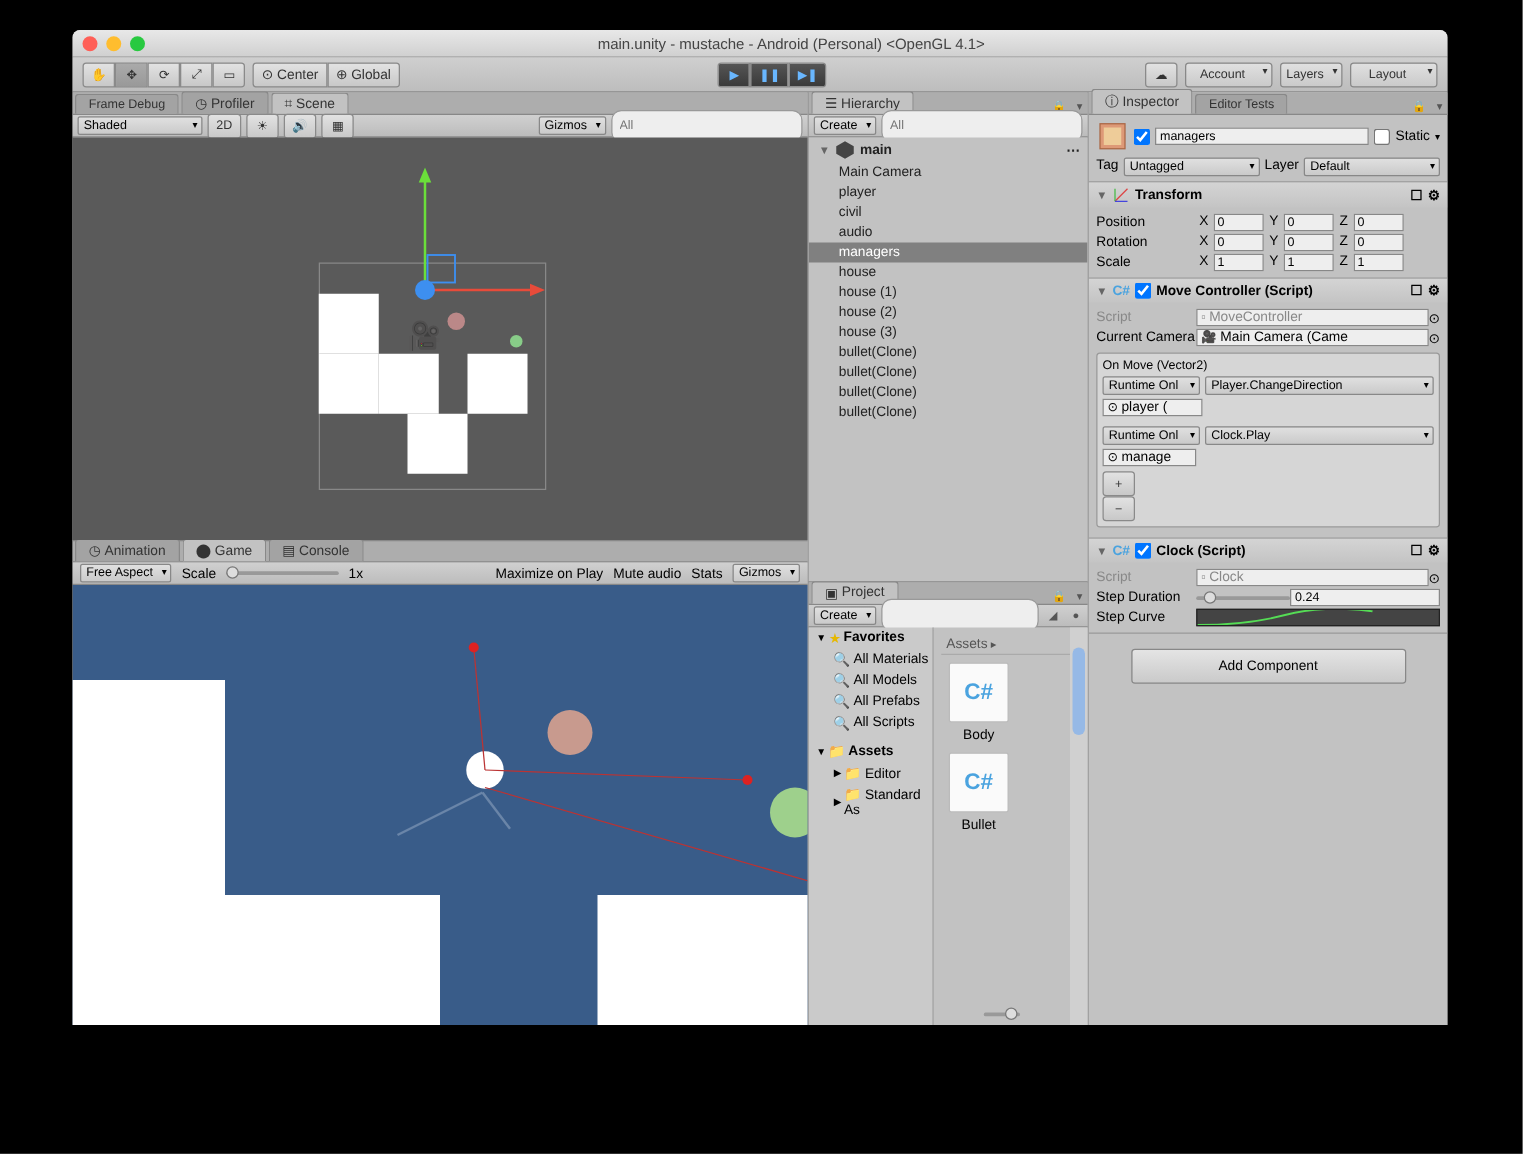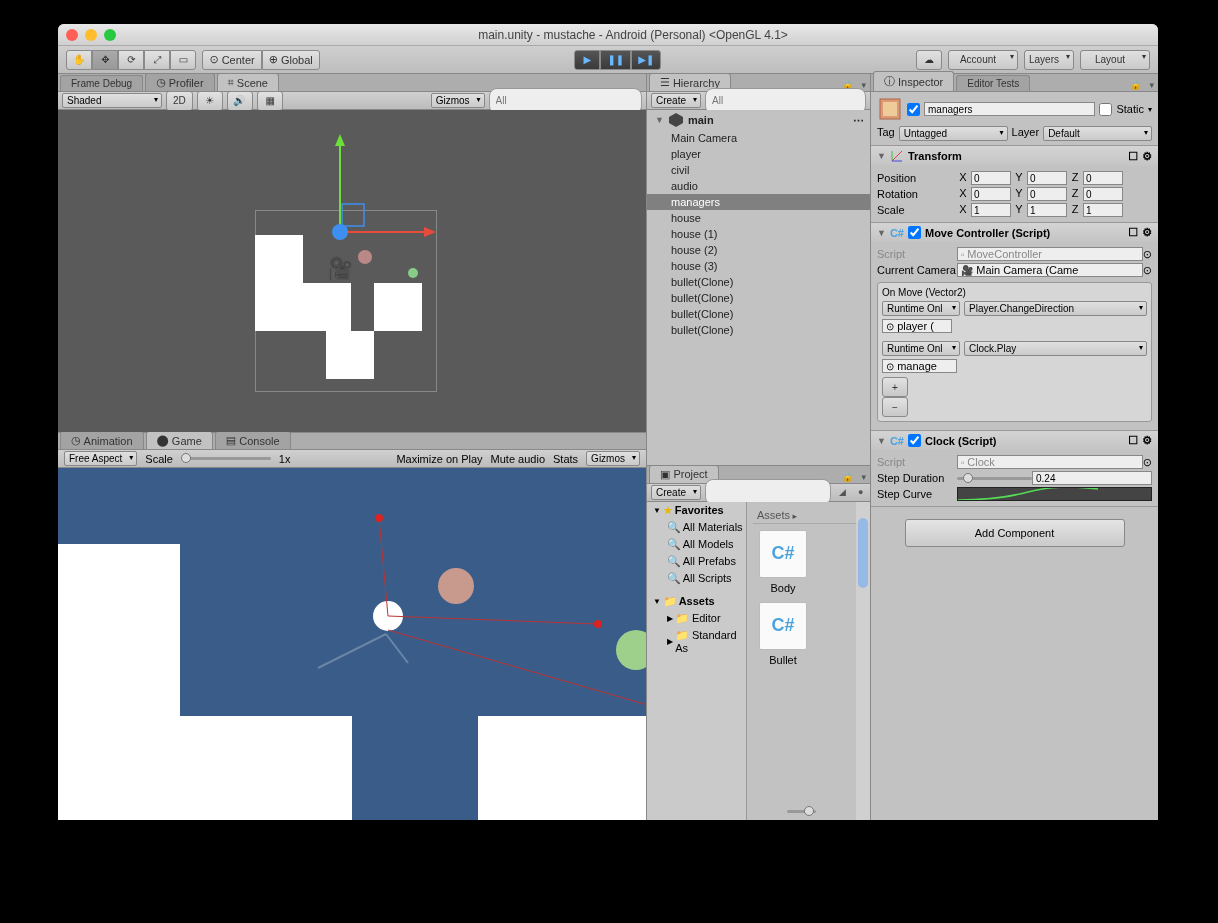--- a/index.html
+++ b/index.html
@@ -408,21 +408,21 @@
                 <label>Current Camera</label>
                 <div class="pfield">🎥 <span>Main Camera (Came</span></div>
                 <span>⊙</span>
               </div>
             <div class="eventbox">
               <div style="font-size:10px;padding-bottom:3px">On Move (Vector2)</div>
               <div style="display:flex;gap:4px;margin-bottom:3px">
                 <div class="dropdown" style="width:78px">Runtime Onl</div>
                 <div class="dropdown" style="flex:1">Player.ChangeDirection</div>
               </div>
-              <div class="pfield" style="width:70px">⊙ <span>player (</span></div>
+              <div class="pfield" style="width:80px">⊙ <span>player (</span></div>
               <div style="display:flex;gap:4px;margin:8px 0 3px">
                 <div class="dropdown" style="width:78px">Runtime Onl</div>
                 <div class="dropdown" style="flex:1">Clock.Play</div>
               </div>
               <div class="pfield" style="width:75px">⊙ <span>manage</span></div>
               <div style="text-align:right;margin-top:4px">
                 <span class="btn solo" style="width:20px">+</span>
                 <span class="btn solo" style="width:20px">−</span>
               </div>
             </div>

